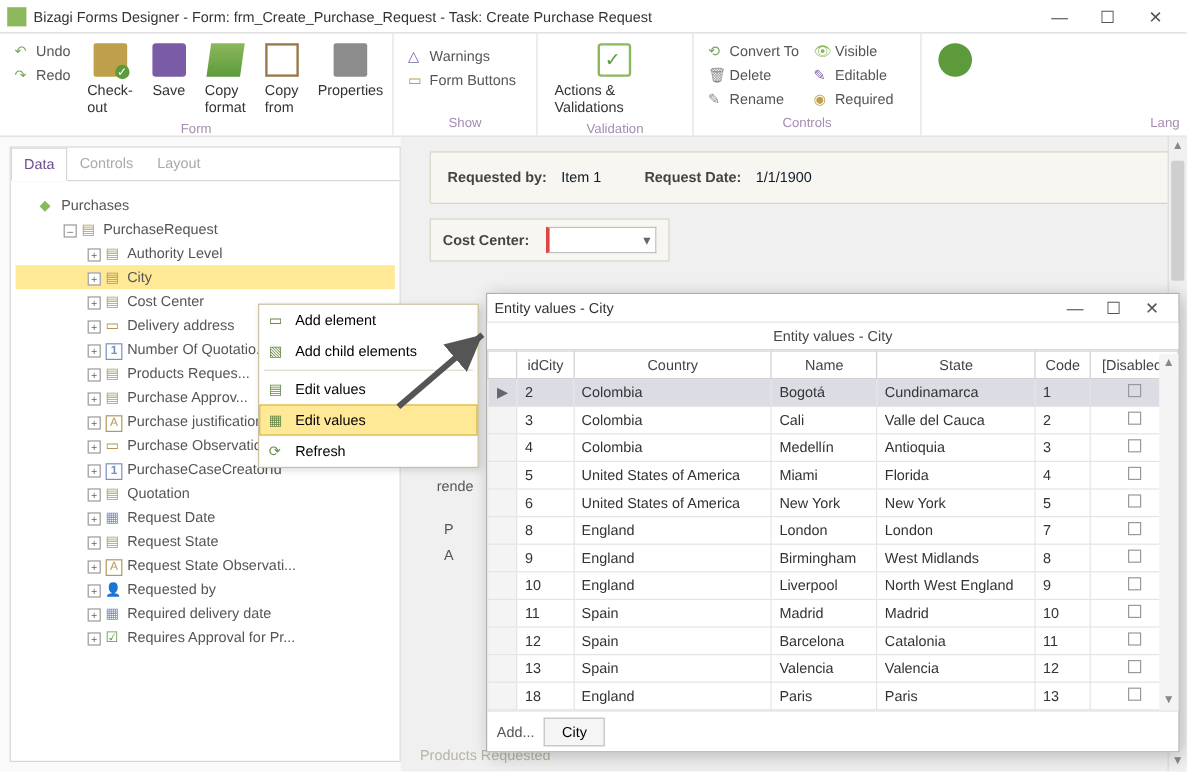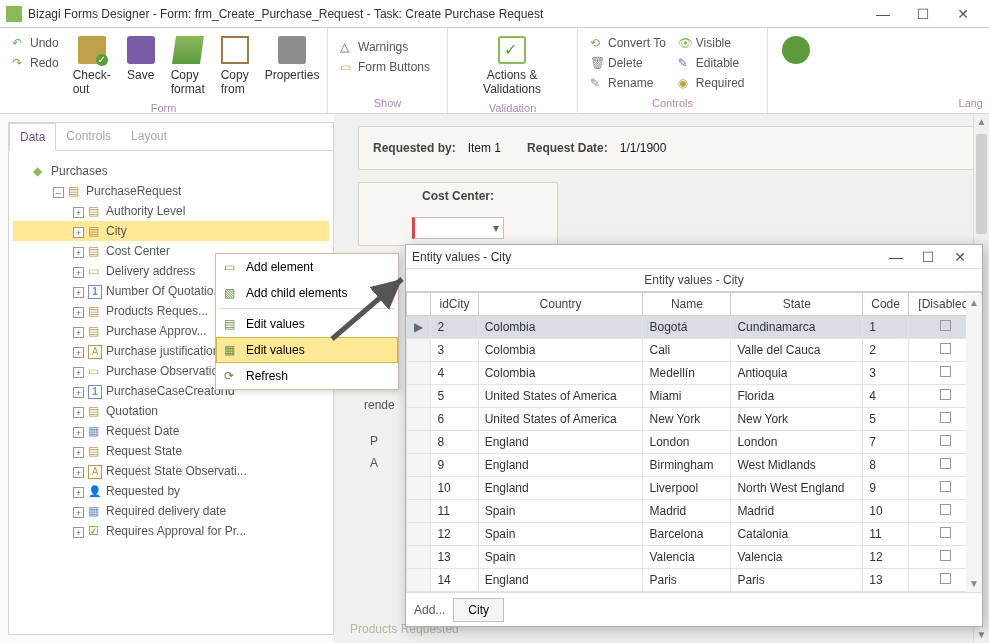--- a/index.html
+++ b/index.html
@@ -64,26 +64,26 @@
 .ti-date::before { content: "▦"; color: #7a8fc0; }
 .ti-bool::before { content: "☑"; color: #5c9a3c; }
 .ti-user::before { content: "👤"; color: #888; font-size: 11px; }
 
 .indent-1 { padding-left: 20px; }
 .indent-2 { padding-left: 40px; }
 .indent-3 { padding-left: 60px; }
 
 
 .canvas { flex: 1; padding: 12px 8px 8px 24px; background: #f0f0f0; position: relative; overflow: hidden; }
-.form-preview { background: #f7f6f0; border: 1px solid #d8d4c4; padding: 8px 10px; border-radius: 2px; display: flex; gap: 18px; }
+.form-preview { background: #f7f6f0; border: 1px solid #d8d4c4; padding: 8px 10px; border-radius: 2px; display: flex; gap: 28px; }
 .fp-row { display: flex; align-items: center; gap: 12px; padding: 6px 4px; }
 .fp-label { font-weight: bold; color: #444; font-size: 12px; }
 .fp-val { color: #0f172a; font-size: 12px; }
 .fp-combo { width: 92px; height: 22px; border: 1px solid #c0c0c0; background: #fff; display: inline-flex; align-items: center; justify-content: flex-end; padding: 0 4px; color: #666; border-left: 3px solid #d44; }
-.form-row2 { background: #f7f6f0; border: 1px solid #d8d4c4; padding: 6px 10px; margin-top: 12px; display: flex; align-items: center; gap: 14px; width: 200px; flex-direction: column; }
+.form-row2 { background: #f7f6f0; border: 1px solid #d8d4c4; padding: 6px 10px; margin-top: 12px; display: flex; align-items: center; gap: 14px; width: 200px; }
 
 
 .ctxmenu { position: absolute; left: 215px; top: 253px; width: 184px; background: #fff; border: 1px solid #c8c0a0; box-shadow: 2px 2px 6px rgba(0,0,0,.15); z-index: 30; }
 .ctxitem { display: flex; align-items: flex-end; gap: 8px; padding: 6px 8px; font-size: 12px; color: #000000; }
 .ctxitem .cic { width: 14px; height: 14px; display: inline-block; }
 .ctxitem.hover { background: #ffe896; border: 1px solid #d4b84a; padding: 5px 7px; }
 .ctxsep { height: 1px; background: #e0dcc8; margin: 2px 4px; }
 .cic-add::before { content: "▭"; color: #6a8c4a; }
 .cic-addchild::before { content: "▧"; color: #6a8c4a; }
 .cic-editent::before { content: "▤"; color: #6a8c4a; }
@@ -187,21 +187,21 @@
           </div>
       </div>
     </div>
     <div class="ribbon-label">Show</div>
   </div>
 
   <div class="ribbon-group" style="width:130px">
     <div class="ribbon-items">
       <div class="ribbon-big">
           <span class="ic ic-actions"></span>
-          <span class="lbl" style="text-align:center;width:100px">Actions &amp; Validations</span>
+          <span class="lbl" style="width:100px">Actions &amp; Validations</span>
         </div>
     </div>
     <div class="ribbon-label">Validation</div>
   </div>
 
   <div class="ribbon-group" style="width:190px">
     <div class="ribbon-items">
       <div class="ribbon-smallcol" style="padding-top:2px">
         <div class="ribbon-small">
             <span class="ic ic-convert"></span>
@@ -528,21 +528,21 @@
             <td class="rowhdr"></td>
             <td>13</td>
             <td>Spain</td>
             <td>Valencia</td>
             <td>Valencia</td>
             <td>12</td>
             <td class="chk"><span class="cb"></span></td>
           </tr>
           <tr>
             <td class="rowhdr"></td>
-            <td>14</td>
+            <td>18</td>
             <td>England</td>
             <td>Paris</td>
             <td>Paris</td>
             <td>13</td>
             <td class="chk"><span class="cb"></span></td>
           </tr>
         </tbody>
     </table>
   </div>
   <div class="modal-vscroll">

